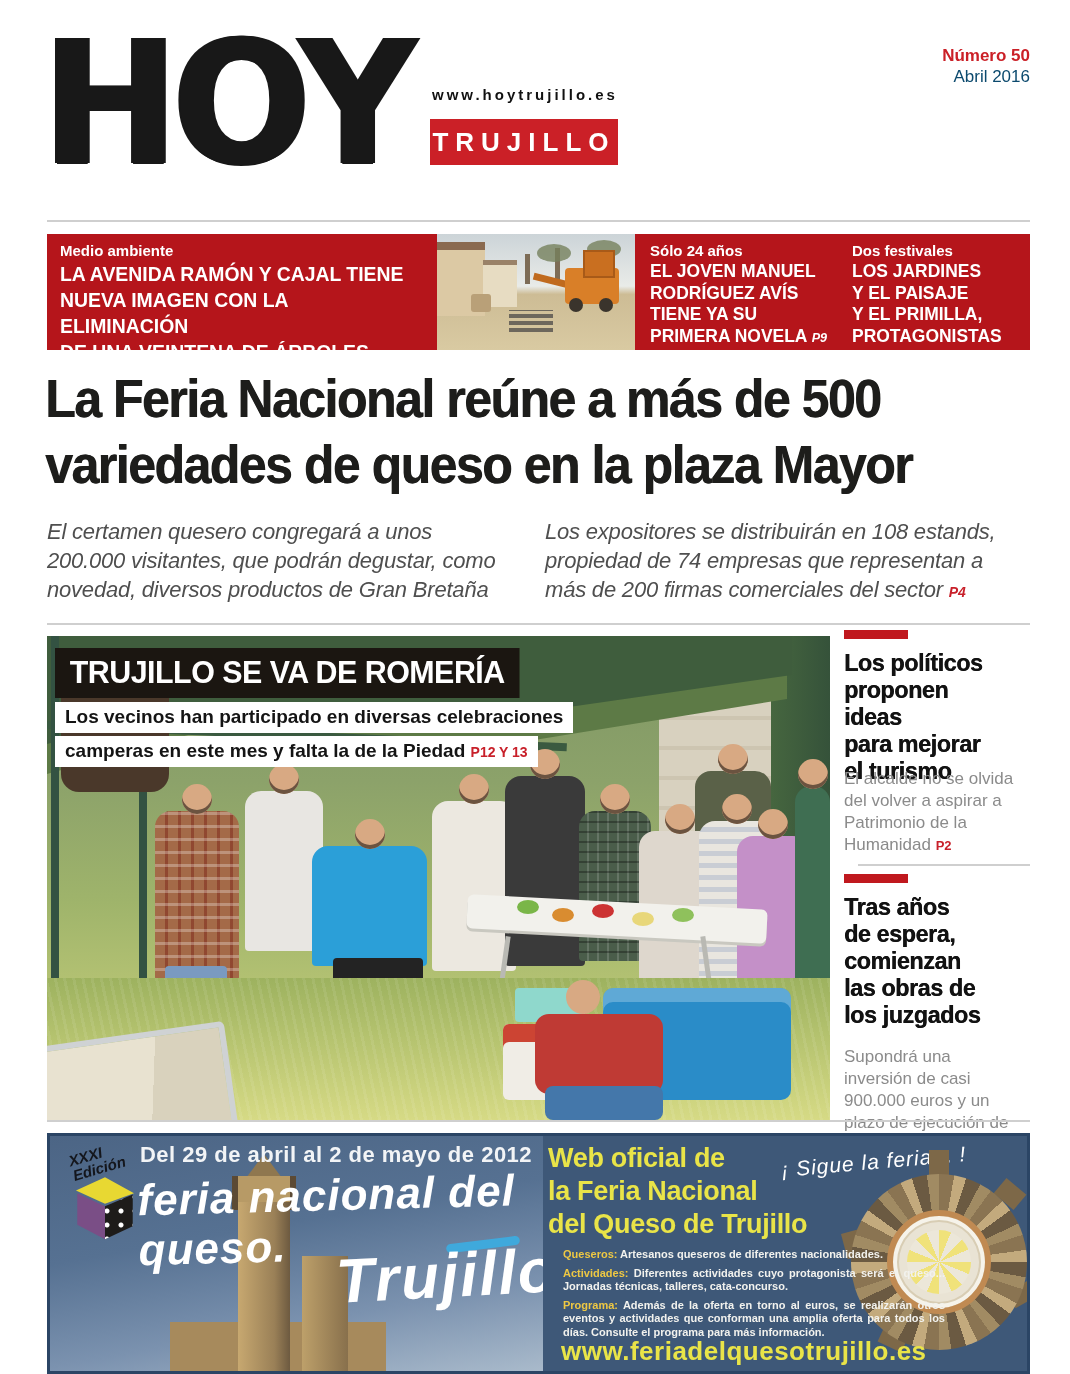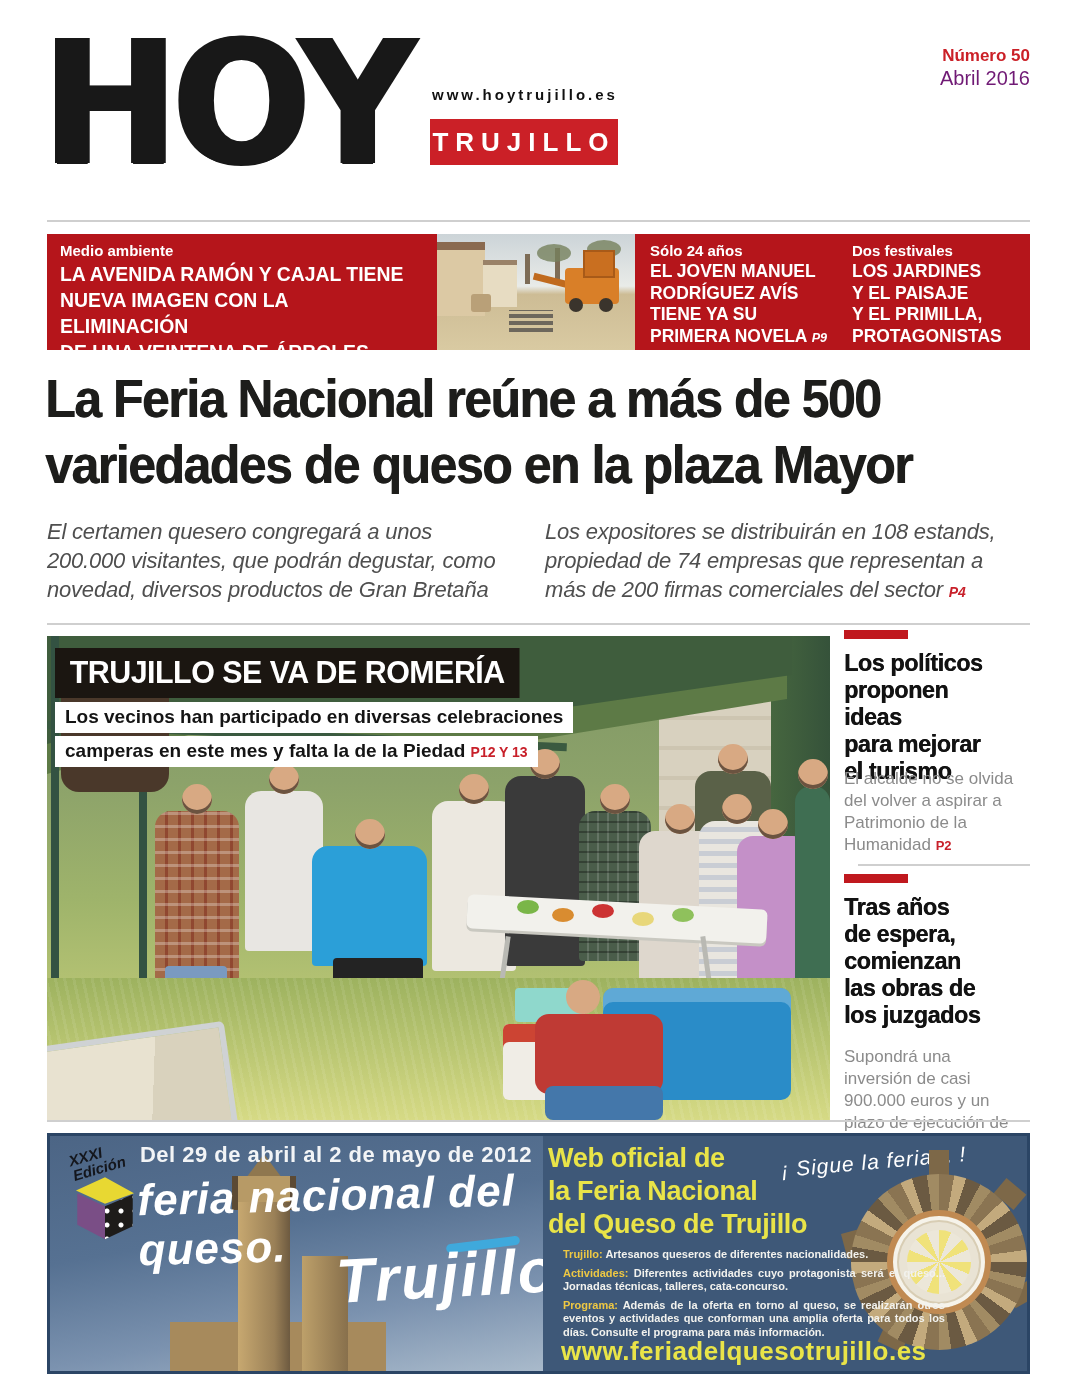--- a/index.html
+++ b/index.html
@@ -13,21 +13,21 @@
        font-size:172px;font-weight:bold;line-height:1;letter-spacing:-7px;color:#181818;
        transform:scaleX(.95);transform-origin:left top;
        text-shadow:2px 0 0 #181818,-2px 0 0 #181818,0 1px 0 #181818;}
   .murl{position:absolute;left:432px;top:86px;font-size:15px;font-weight:bold;
         letter-spacing:3px;color:#111;}
   .ebadge{position:absolute;left:430px;top:119px;width:188px;height:46px;background:#cb2027;
         color:#fff;font-size:26px;font-weight:bold;letter-spacing:7px;text-align:center;
         line-height:46px;}
   .issue{position:absolute;right:40px;top:45px;text-align:right;line-height:1.25;}
   .inum{font-size:17px;font-weight:bold;color:#cb2027;}
-  .idate{font-size:20px;color:#701a75;}
+  .idate{font-size:17px;color:#0c4a6e;}
 
   .rule{position:absolute;left:47px;width:983px;height:2px;background:#cfcfcf;}
   .r1{top:220px;} .r2{top:623px;} .r3{top:1120px;}
 
   
   .strip{position:absolute;left:47px;top:234px;width:983px;height:116px;background:#b5151b;color:#fff;}
   .teaser{position:absolute;top:8px;}
   .t1{left:13px;width:372px;} .t2{left:603px;width:195px;} .t3{left:805px;width:178px;}
   .kick{font-size:15px;font-weight:bold;margin-bottom:2px;}
   .ttl{font-weight:bold;transform:scaleX(.97);transform-origin:left top;}
@@ -332,21 +332,21 @@
         <div class="pp pp1"></div>
         <div class="pp pp2"></div>
         <div class="pp pp3"></div>
         <div class="pp pp4"></div>
         <div class="pp pp5"></div>
         <div class="p-ring"></div>
         <div class="p-plaza"></div>
         <div class="p-cheese"></div>
       </div>
       <div class="bullets">
-        <p><span class="bl">Trujillo:</span> <span class="bt">Artesanos queseros de diferentes nacionalidades.</span></p>
+        <p><span class="bl">Queseros:</span> <span class="bt">Artesanos queseros de diferentes nacionalidades.</span></p>
         <p><span class="bl">Actividades:</span> <span class="bt">Diferentes actividades cuyo protagonista será el queso... Jornadas técnicas, talleres, cata-concurso.</span></p>
-        <p><span class="bl">Programa:</span> <span class="bt">Además de la oferta en torno al queso, se realizarán otros eventos y actividades que conforman una amplia oferta para todos los días. Consulte el programa para más información.</span></p>
+        <p><span class="bl">Programa:</span> <span class="bt">Además de la oferta en torno al euros, se realizarán otros eventos y actividades que conforman una amplia oferta para todos los días. Consulte el programa para más información.</span></p>
       </div>
       <div class="adurl">www.feriadelquesotrujillo.es</div>
     </div>
   </section>
 
 </div>
 
 </body></html>

